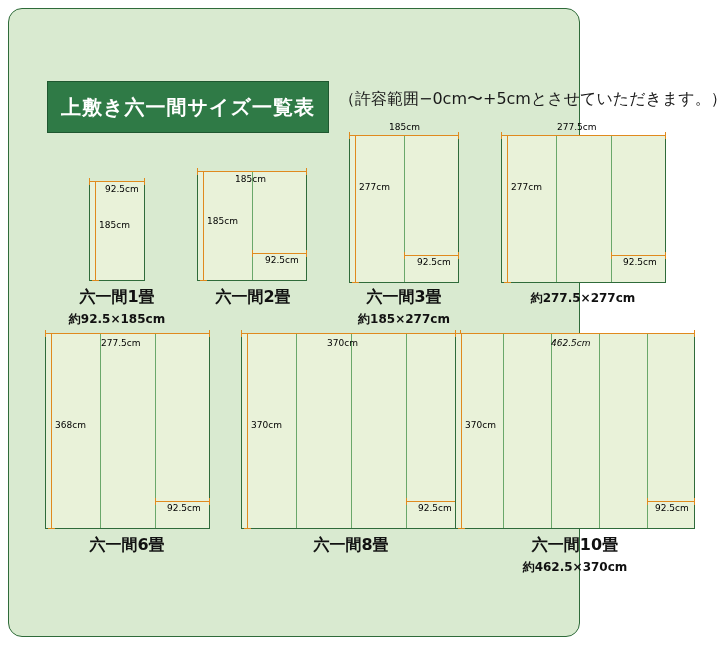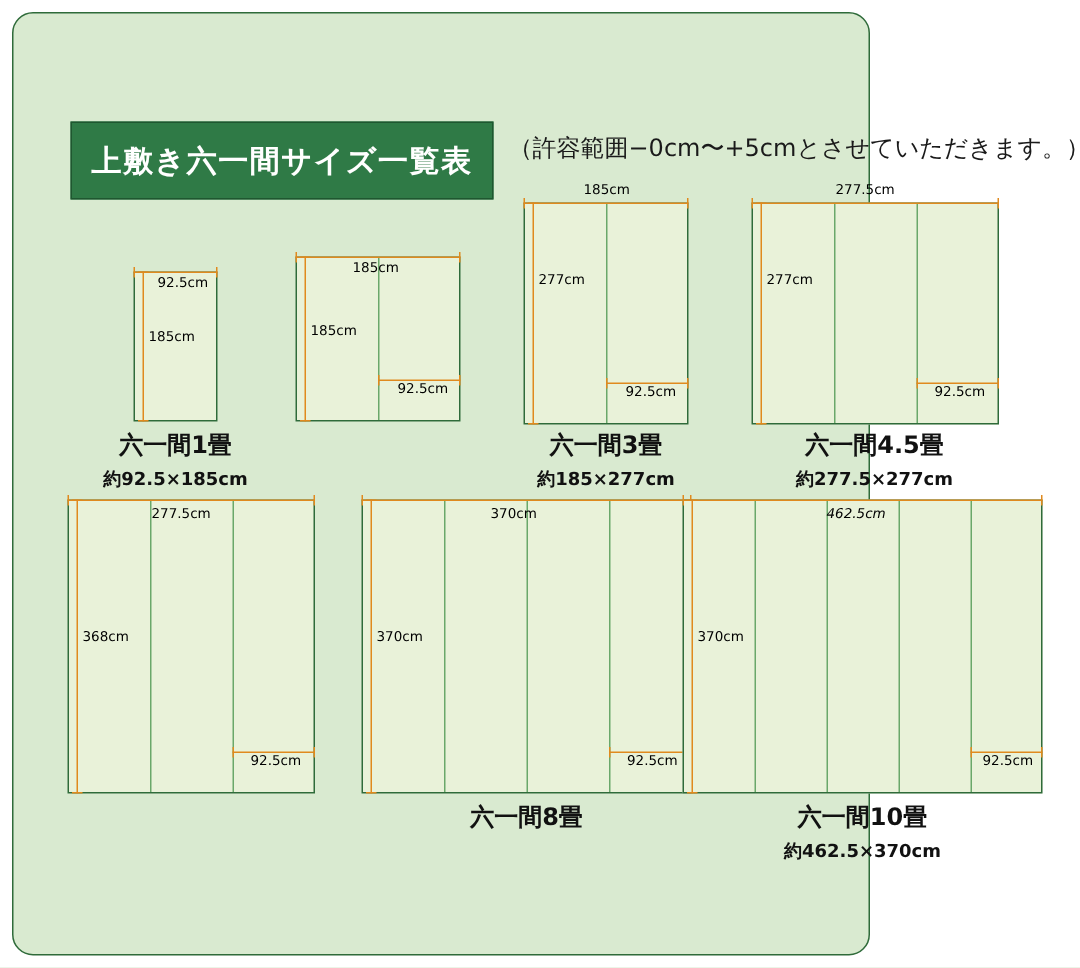--- a/index.html
+++ b/index.html
@@ -115,20 +115,21 @@
     <div class="tick h" style="left:5px;top:12px;"></div>
     <div class="tick h" style="left:5px;top:121px;"></div>
     <div class="dim" style="left:12px;top:58px;">185cm</div>
 
     <div class="mline h" style="left:57px;top:94px;width:55px;"></div>
     <div class="tick v" style="left:57px;top:91px;"></div>
     <div class="tick v" style="left:111px;top:91px;"></div>
     <div class="dim" style="left:70px;top:97px;">92.5cm</div>
 
     <div class="label" style="left:-18px;top:128px;width:152px;">
+      <span class="name">六一間2畳</span>
     </div>
   </div>
 
   <div class="item" style="left:336px;top:112px;">
     <div class="mat" style="left:4px;top:14px;width:110px;height:148px;">
       <div class="panel" style="left:0;width:55px;"></div>
       <div class="panel" style="left:55px;width:55px;"></div>
     </div>
     <div class="mline h" style="left:4px;top:14px;width:110px;"></div>
     <div class="tick v" style="left:4px;top:11px;"></div>
@@ -166,21 +167,20 @@
     <div class="tick h" style="left:7px;top:14px;"></div>
     <div class="tick h" style="left:7px;top:161px;"></div>
     <div class="dim" style="left:14px;top:62px;">277cm</div>
 
     <div class="mline h" style="left:114px;top:134px;width:55px;"></div>
     <div class="tick v" style="left:114px;top:131px;"></div>
     <div class="tick v" style="left:168px;top:131px;"></div>
     <div class="dim" style="left:126px;top:137px;">92.5cm</div>
 
     <div class="label" style="left:10px;top:166px;width:152px;">
-      <span class="name">六一間4.5畳</span>
       <span class="sub">約277.5×277cm</span>
     </div>
   </div>
 
   <div class="item" style="left:32px;top:310px;">
     <div class="mat" style="left:4px;top:14px;width:165px;height:196px;">
       <div class="panel" style="left:0;width:55px;"></div>
       <div class="panel" style="left:55px;width:55px;"></div>
       <div class="panel" style="left:110px;width:55px;"></div>
     </div>
@@ -193,20 +193,21 @@
     <div class="tick h" style="left:7px;top:14px;"></div>
     <div class="tick h" style="left:7px;top:209px;"></div>
     <div class="dim" style="left:14px;top:102px;">368cm</div>
 
     <div class="mline h" style="left:114px;top:182px;width:55px;"></div>
     <div class="tick v" style="left:114px;top:179px;"></div>
     <div class="tick v" style="left:168px;top:179px;"></div>
     <div class="dim" style="left:126px;top:185px;">92.5cm</div>
 
     <div class="label" style="left:10px;top:216px;width:152px;">
+      <span class="name">六一間6畳</span>
     </div>
   </div>
 
   <div class="item" style="left:228px;top:310px;">
     <div class="mat" style="left:4px;top:14px;width:220px;height:196px;">
       <div class="panel" style="left:0;width:55px;"></div>
       <div class="panel" style="left:55px;width:55px;"></div>
       <div class="panel" style="left:110px;width:55px;"></div>
       <div class="panel" style="left:165px;width:55px;"></div>
     </div>

